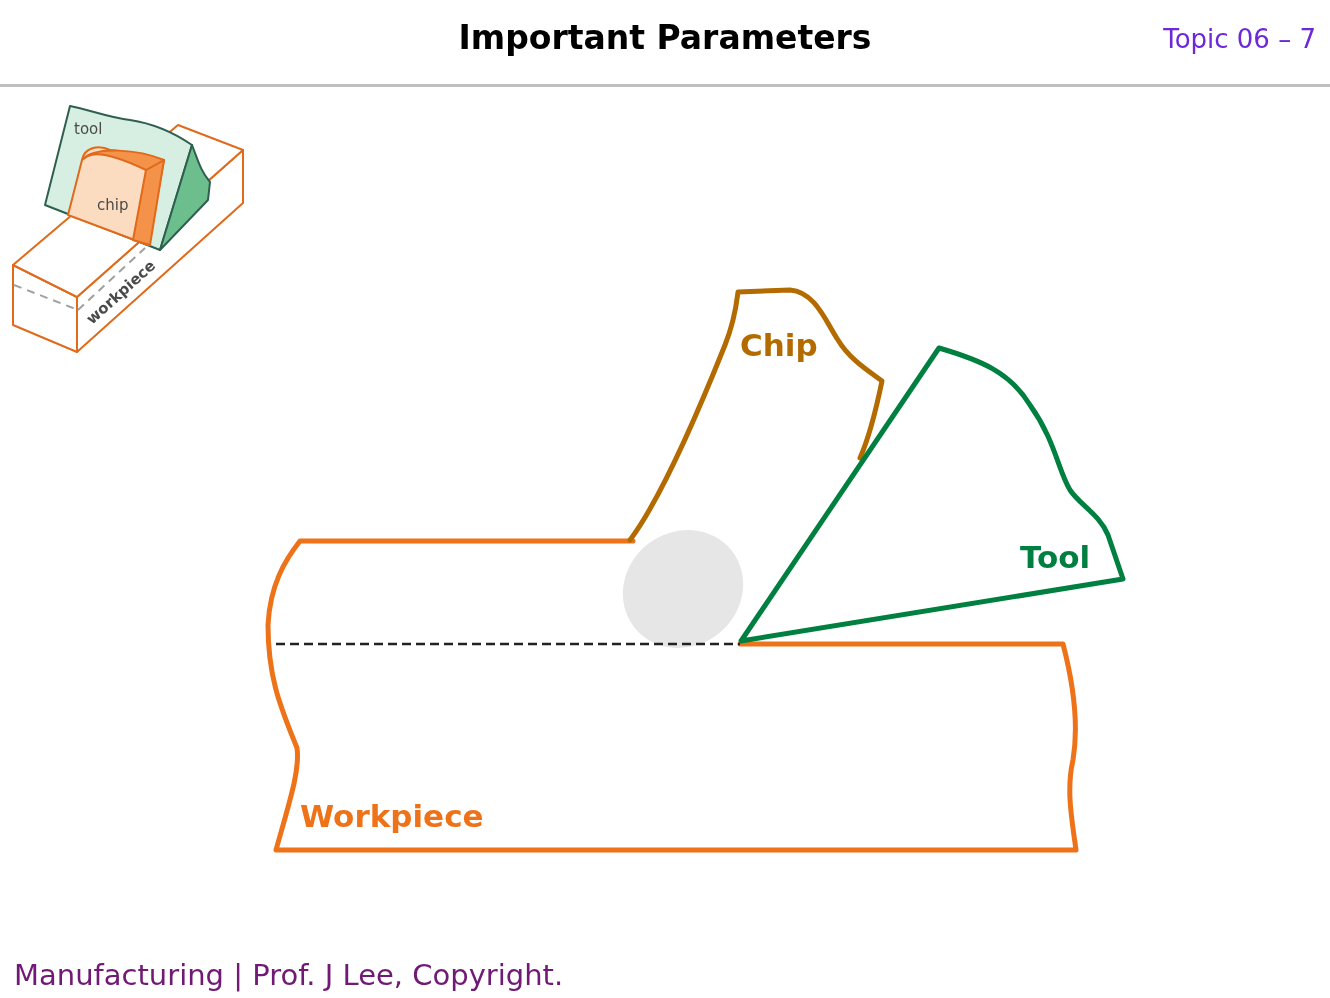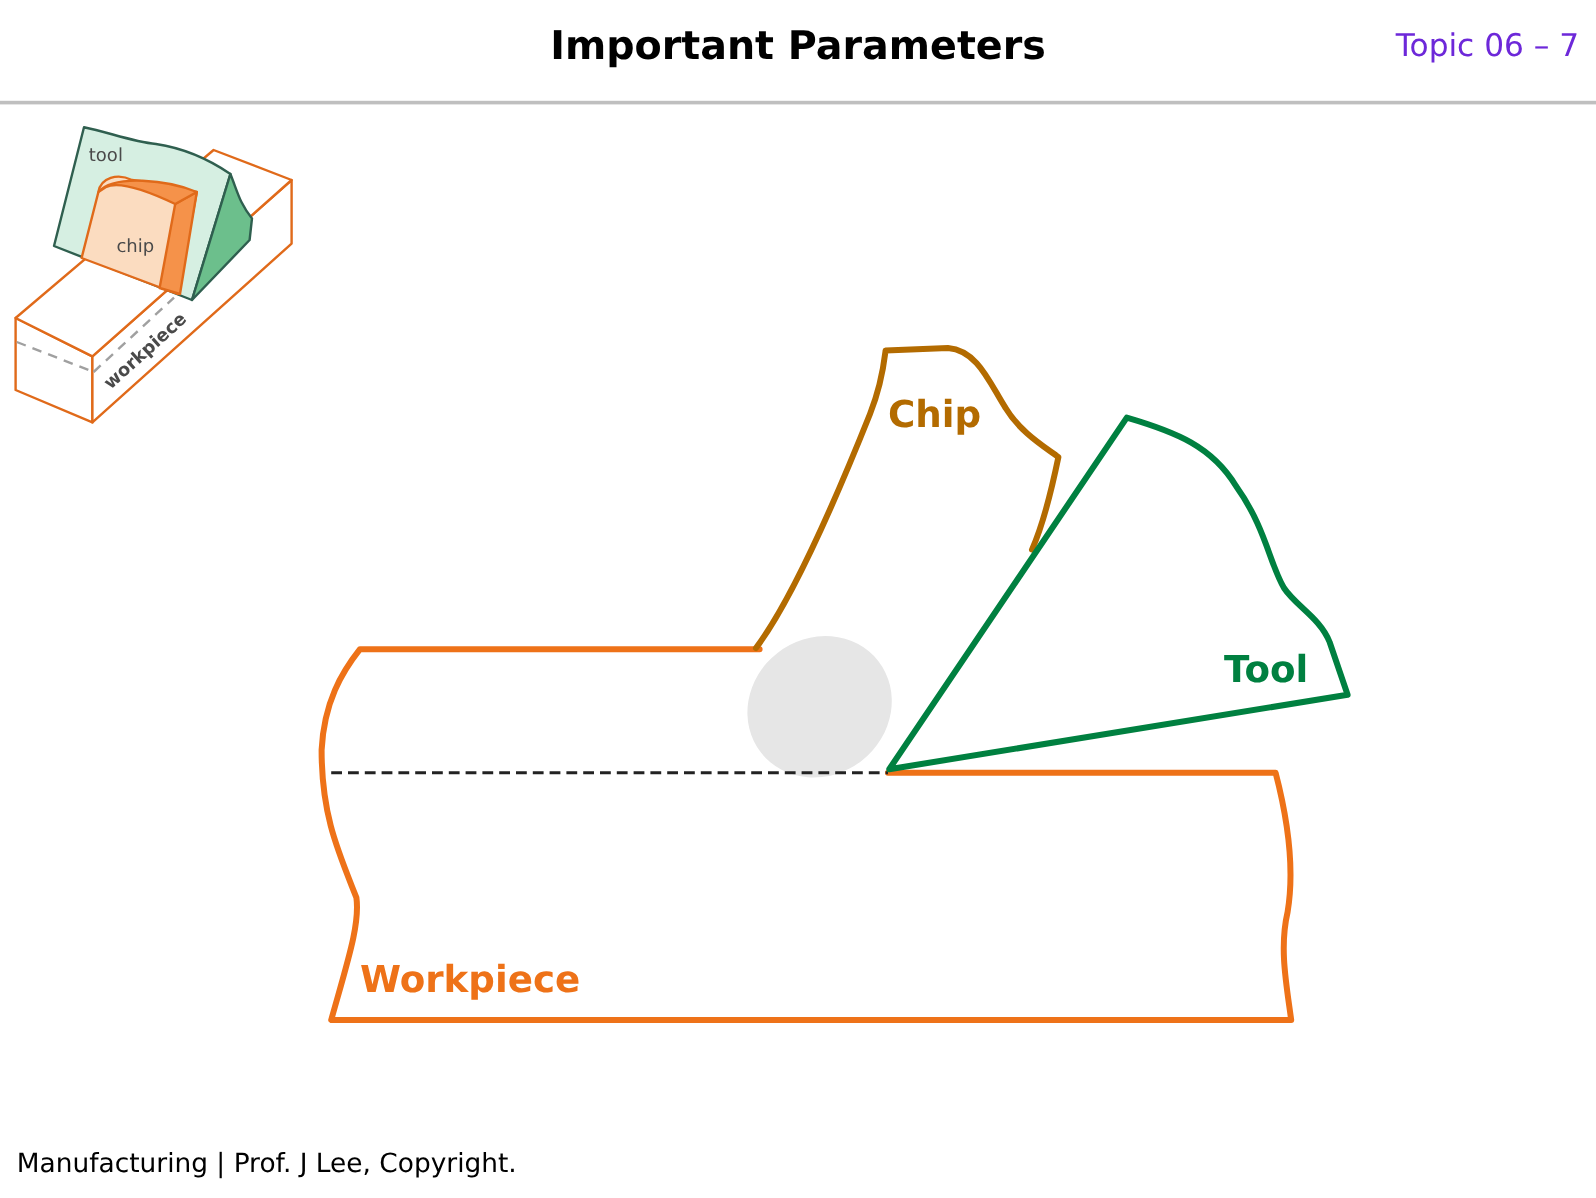--- a/index.html
+++ b/index.html
@@ -8,21 +8,21 @@
     position: absolute; left: 0; width: 1330px; top: 18px; text-align: center;
     font-family: "DejaVu Sans", sans-serif; font-weight: bold; font-size: 33px; color: #000;
     letter-spacing: 0px;
   }
   .topic {
     position: absolute; right: 14px; top: 24px; font-size: 26px; color: #6d28d9;
     font-family: "DejaVu Sans", sans-serif;
   }
   .rule { position: absolute; left: 0; top: 84px; width: 1330px; height: 3px; background: #bfbfbf; }
   .footer {
-    position: absolute; left: 14px; top: 958px; font-size: 22px; color: #000000;
+    position: absolute; left: 14px; top: 958px; font-size: 29px; color: #701a75;
     font-family: "DejaVu Sans", sans-serif;
   }
   svg.main { position: absolute; left: 0; top: 0; }
 </style>
 </head>
 <body>
 
 <div class="title">Important Parameters</div>
 <div class="topic">Topic 06 – 7</div>
 <div class="rule"></div>

